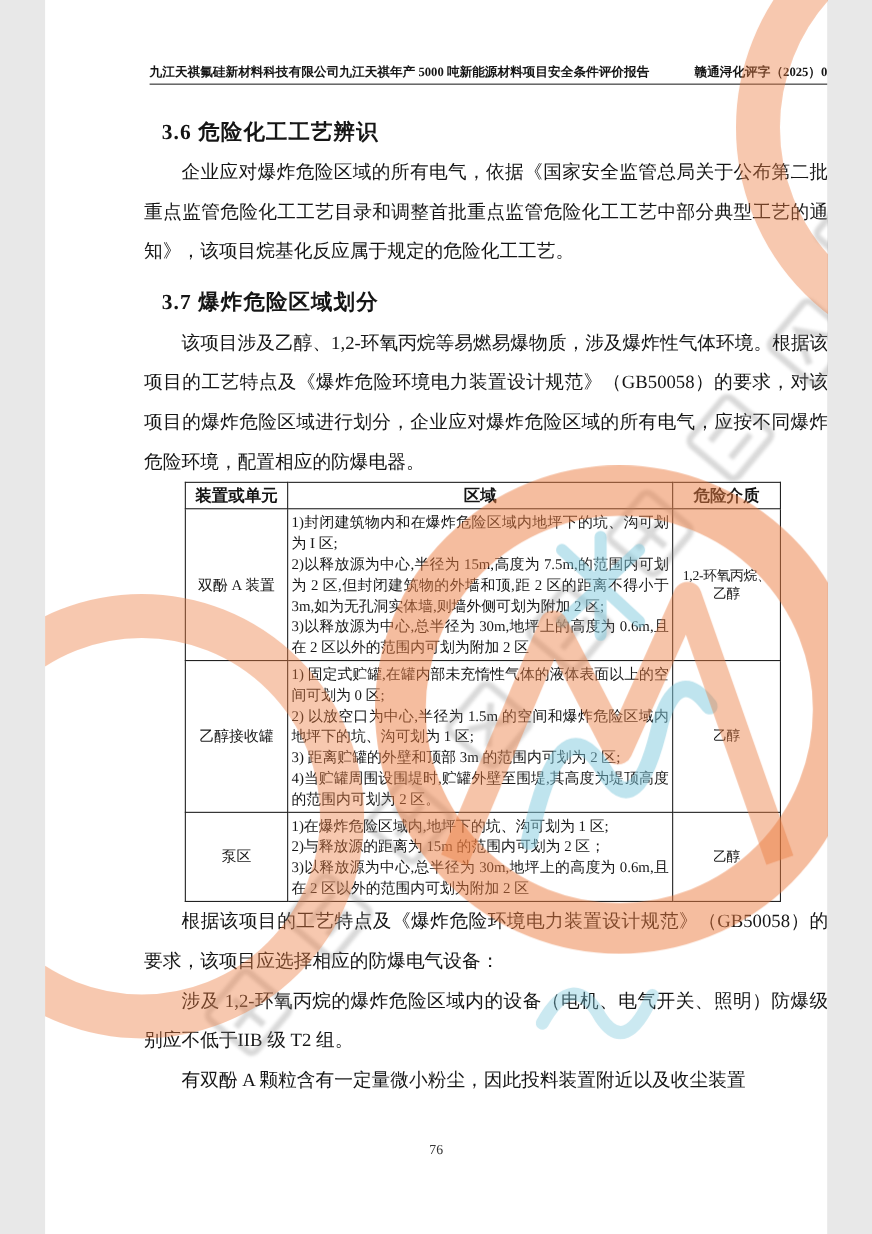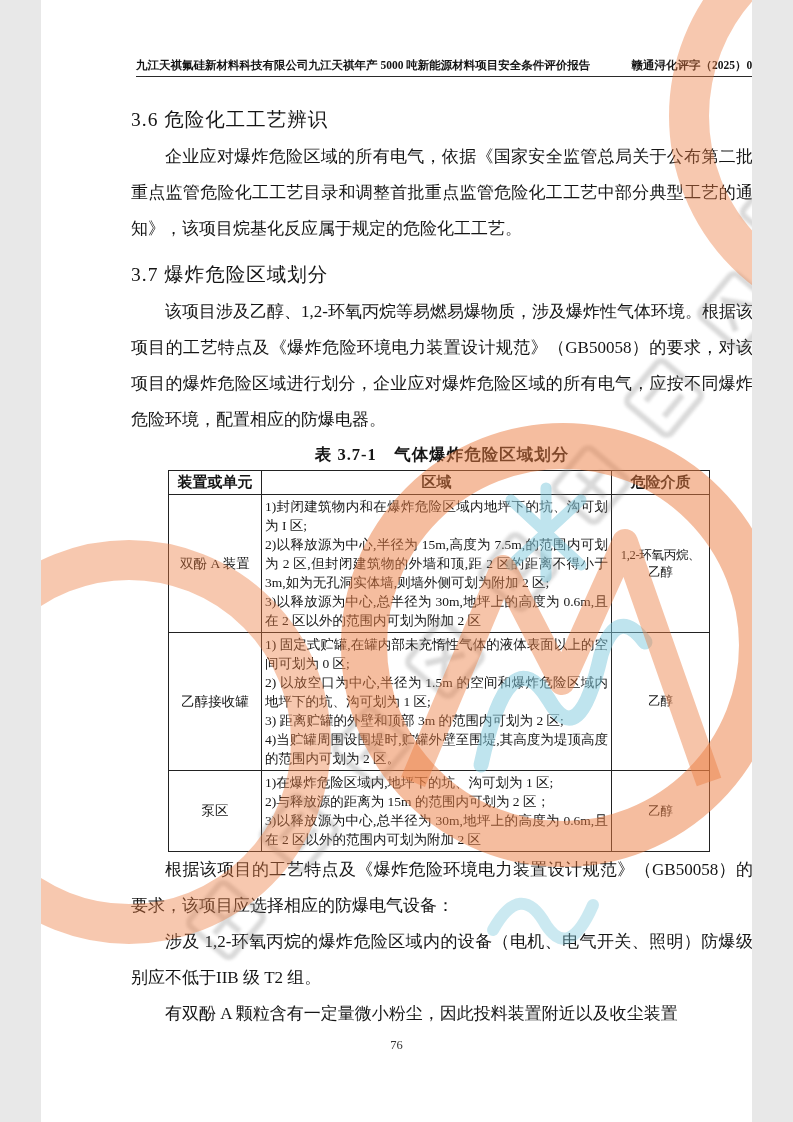--- a/index.html
+++ b/index.html
@@ -18,22 +18,22 @@
     display:flex;justify-content:space-between;align-items:flex-end;
     border-bottom:1.5px solid #2a2a2a;
     padding-bottom:3px;
     font-size:11.5px;font-weight:bold;letter-spacing:0;
     white-space:nowrap;
   }
   .doc-header .hdr-right{margin-left:14px;}
   
   .content{position:absolute;left:90px;top:92px;width:622px;}
   .sec-heading{
-    font-size:19.5px;font-weight:normal;
-    margin:14px 0 6px 0;letter-spacing:1px;
+    font-size:19.5px;font-weight:bold;
+    margin:14px 0 6px 16px;letter-spacing:1px;
   }
   .para{
     font-size:17px;line-height:36px;text-align:justify;
     text-indent:2em;margin:0;
   }
   .tbl-caption{
     text-align:center;font-weight:bold;font-size:16.5px;
     margin:6px 0 4px 0;letter-spacing:1px;
   }
   
@@ -80,21 +80,20 @@
   </div>
 
   <div class="content">
 
     <div class="sec-heading">3.6 危险化工工艺辨识</div>
     <p class="para">企业应对爆炸危险区域的所有电气，依据《国家安全监管总局关于公布第二批重点监管危险化工工艺目录和调整首批重点监管危险化工工艺中部分典型工艺的通知》，该项目烷基化反应属于规定的危险化工工艺。</p>
 
     <div class="sec-heading">3.7 爆炸危险区域划分</div>
     <p class="para">该项目涉及乙醇、1,2-环氧丙烷等易燃易爆物质，涉及爆炸性气体环境。根据该项目的工艺特点及《爆炸危险环境电力装置设计规范》（GB50058）的要求，对该项目的爆炸危险区域进行划分，企业应对爆炸危险区域的所有电气，应按不同爆炸危险环境，配置相应的防爆电器。</p>
 
-    <div class="tbl-caption">表 3.7-1　气体爆炸危险区域划分</div>
 
     <table class="zone-table">
       <colgroup>
           <col class="c-unit">
           <col class="c-zone">
           <col class="c-medium">
         </colgroup>
       <tbody>
           <tr>
         <th>装置或单元</th>

